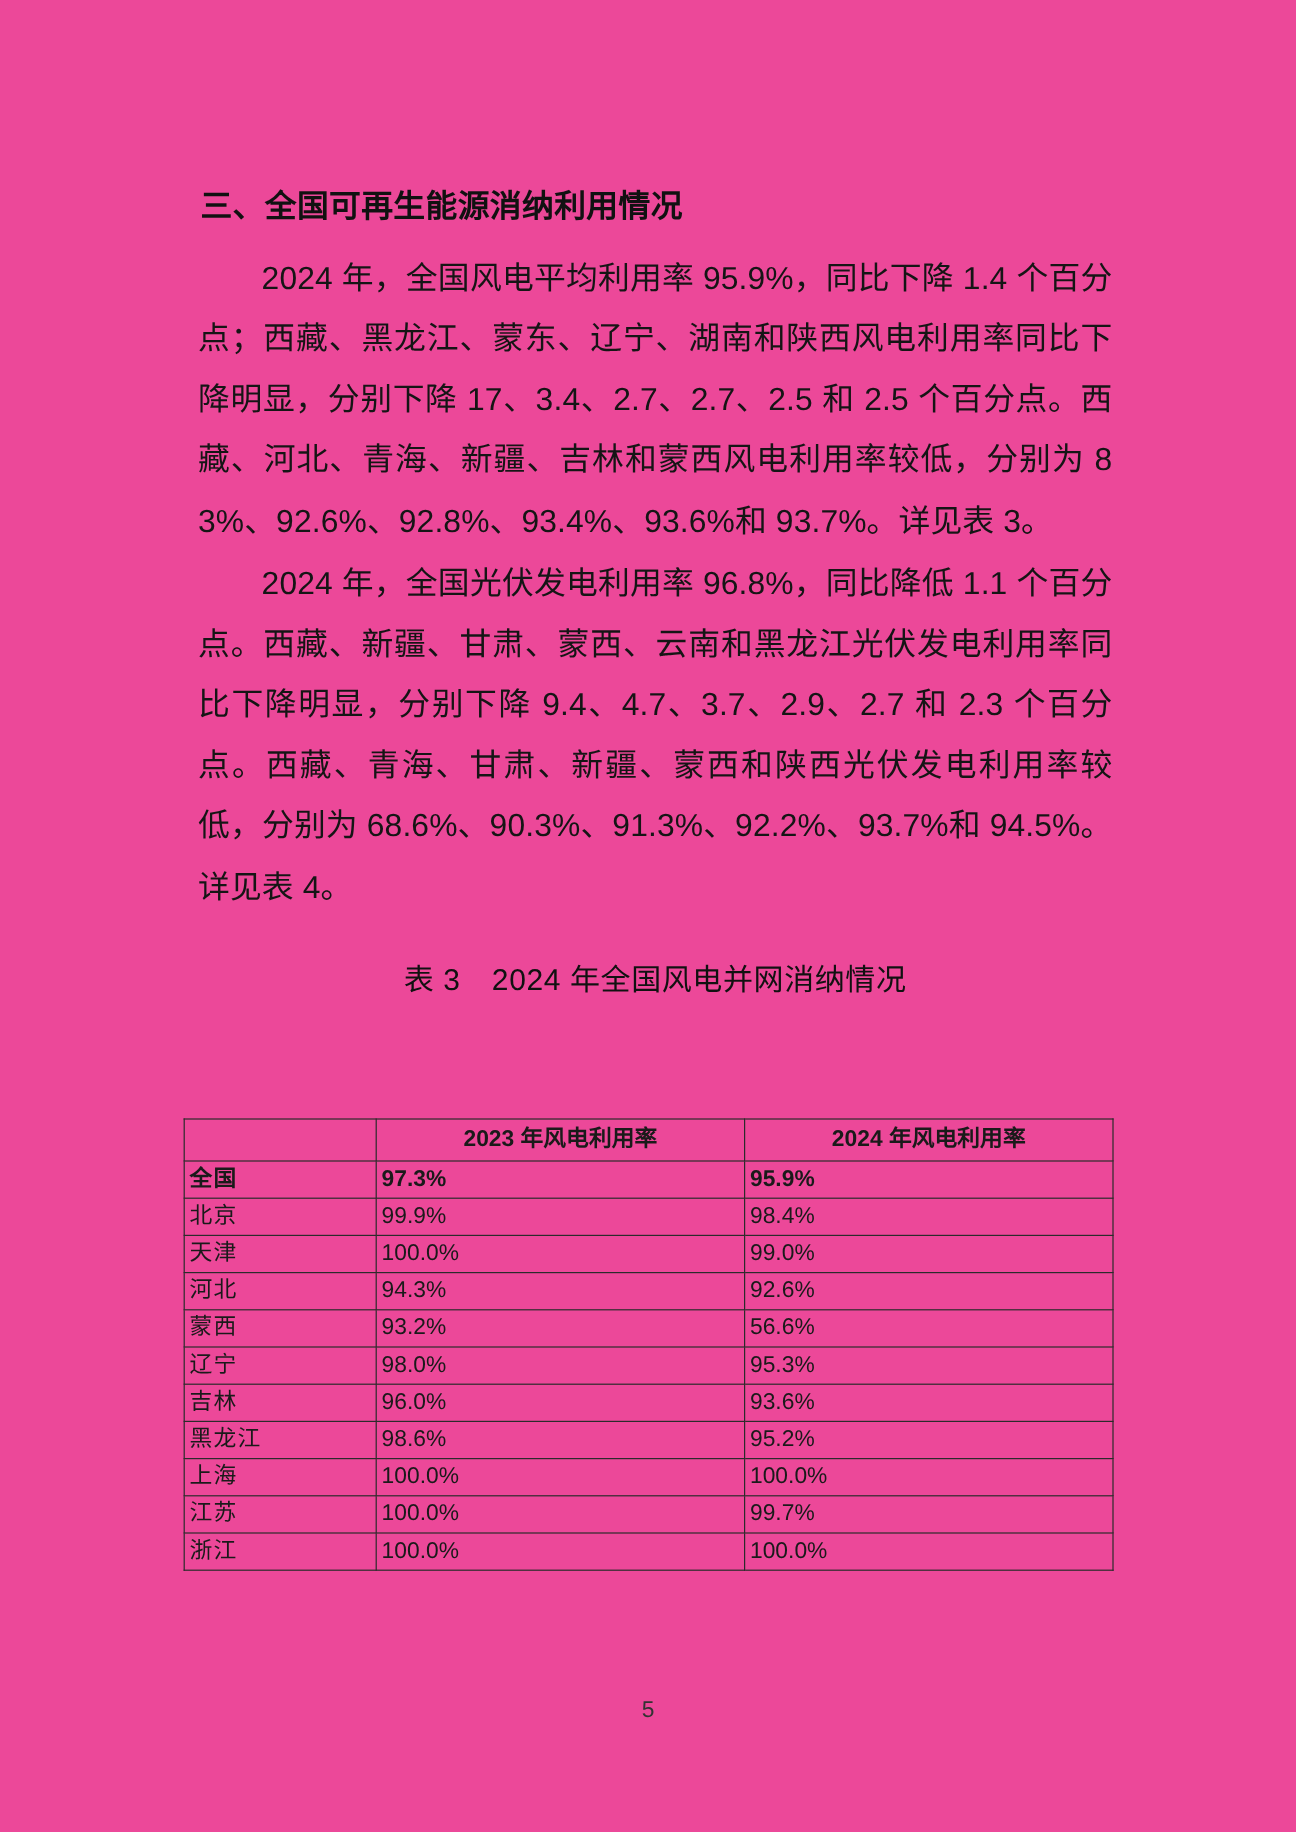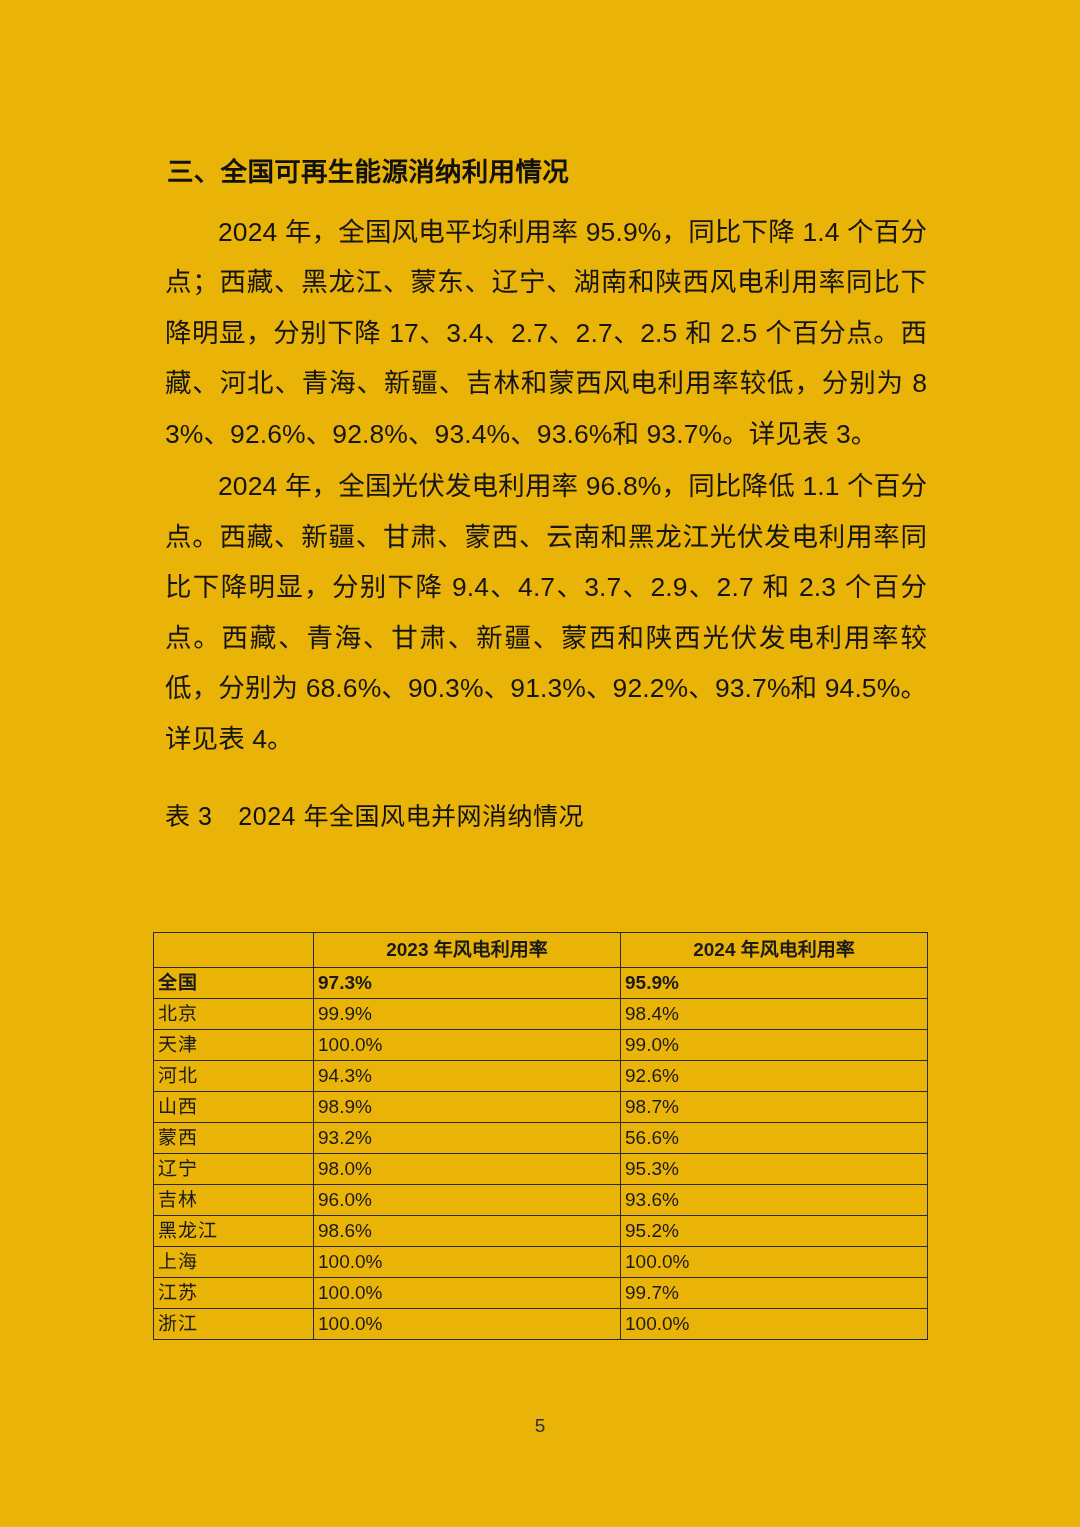--- a/index.html
+++ b/index.html
@@ -16,21 +16,21 @@
     color: #1a1a1a;
     overflow: hidden;
   }
 
   .page {
     position: absolute;
     left: 0;
     top: 0;
     width: 1080px;
     height: 1527px;
-    background: #eab308;
+    background: #ec4899;
   }
 
   .content {
     position: absolute;
     left: 165px;
     top: 155px;
     width: 762px;
   }
 
   
@@ -60,21 +60,21 @@
     word-break: break-all;
   }
   .para:last-of-type { margin-bottom: 0; }
 
   
   .table-caption {
     font-family: "Liberation Sans", "DejaVu Sans", sans-serif;
     font-size: 25px;
     font-weight: 400;
     color: #111;
-    text-align: left;
+    text-align: center;
     margin: 32px 0 16px 0;
     letter-spacing: 0.5px;
   }
   .table-caption .caption-gap { display: inline-block; width: 26px; }
 
   
   .data-table-wrap {
     position: absolute;
     left: 153px;
     top: 932px;
@@ -175,25 +175,20 @@
             <td class="cell-region">天津</td>
             <td>100.0%</td>
             <td>99.0%</td>
           </tr>
           <tr>
             <td class="cell-region">河北</td>
             <td>94.3%</td>
             <td>92.6%</td>
           </tr>
           <tr>
-            <td class="cell-region">山西</td>
-            <td>98.9%</td>
-            <td>98.7%</td>
-          </tr>
-          <tr>
             <td class="cell-region">蒙西</td>
             <td>93.2%</td>
             <td>56.6%</td>
           </tr>
           <tr>
             <td class="cell-region">辽宁</td>
             <td>98.0%</td>
             <td>95.3%</td>
           </tr>
           <tr>

